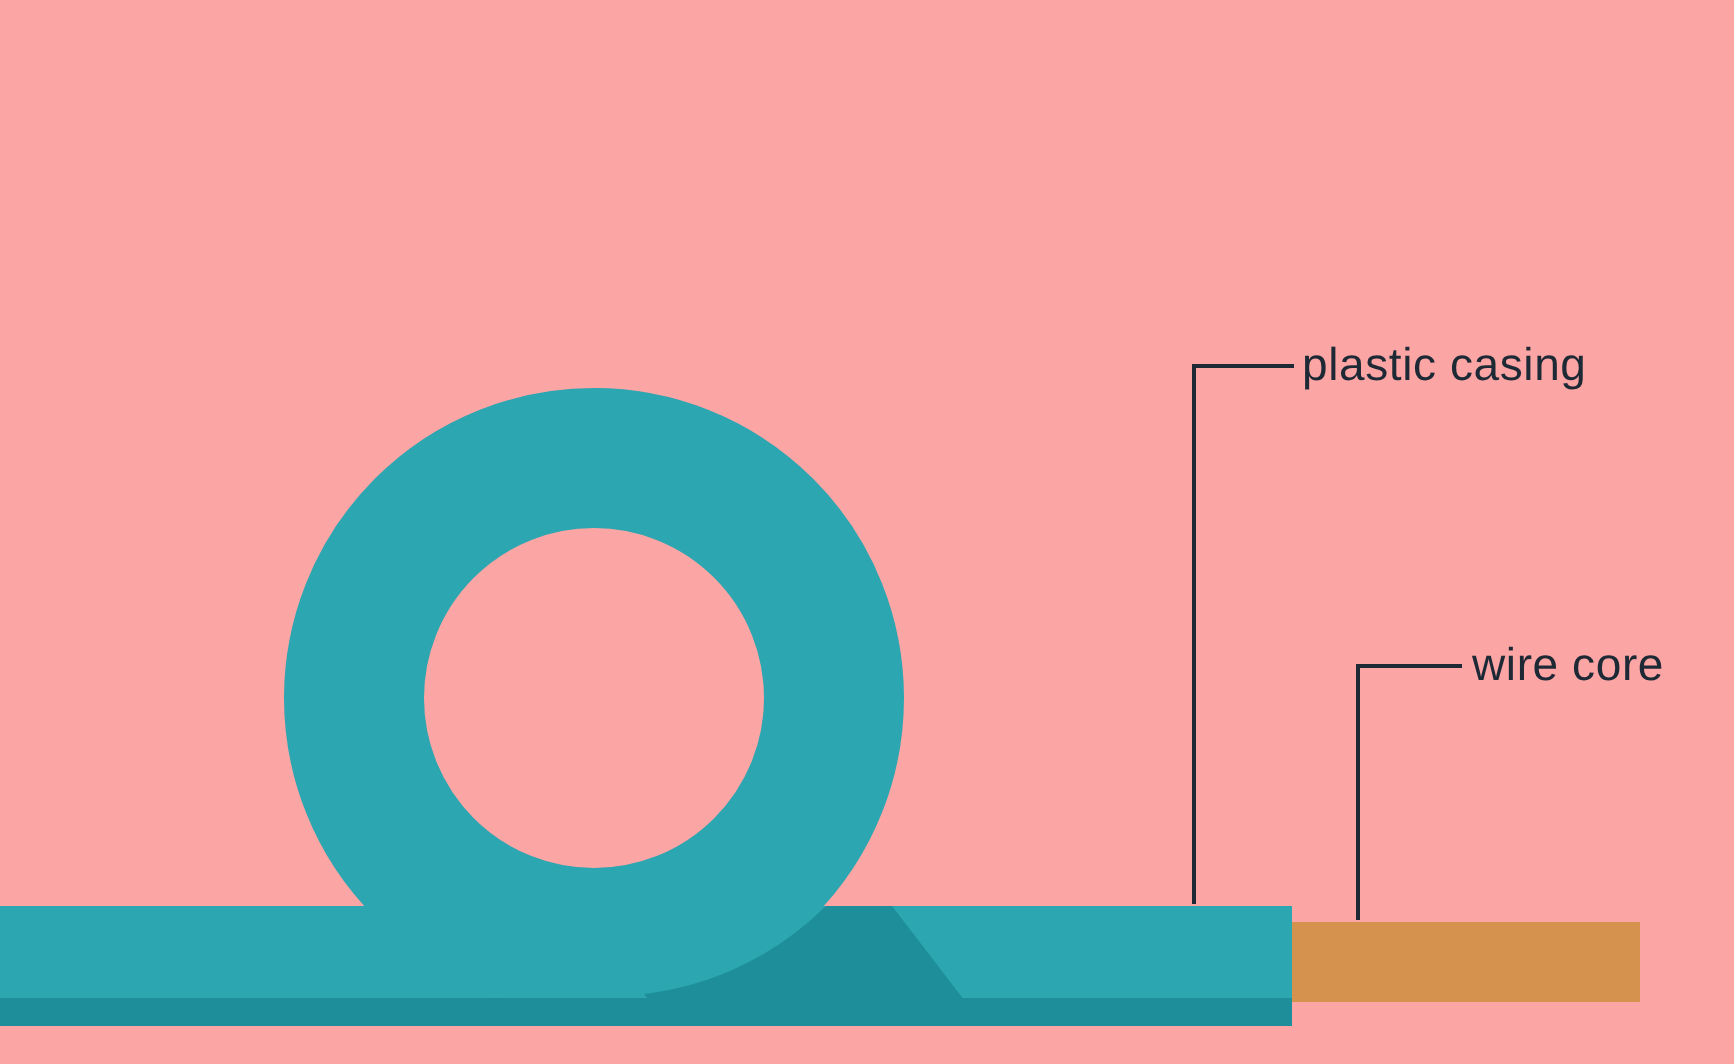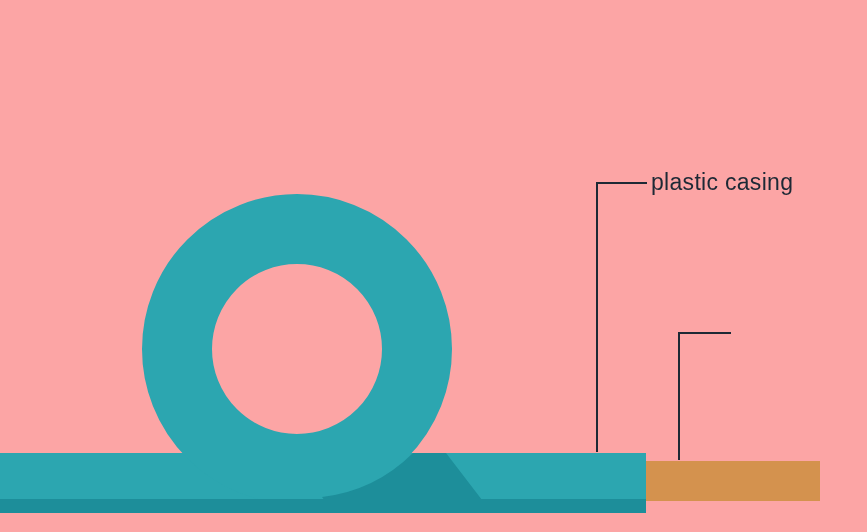--- a/index.html
+++ b/index.html
@@ -61,14 +61,15 @@
 
     <rect x="646" y="461" width="174" height="40" fill="#d4924e"></rect>
 
     <polyline points="647,183 597,183 597,452" fill="none" stroke-width="2" stroke="#1d2935"></polyline>
 
     <polyline points="731,333 679,333 679,460" fill="none" stroke-width="2" stroke="#1d2935"></polyline>
   </svg>
 
   <div class="callout-label label-plastic-casing">plastic casing</div>
 
+  <div class="callout-label label-wire-core">wire core</div>
 
 </div>
 
 </body></html>

